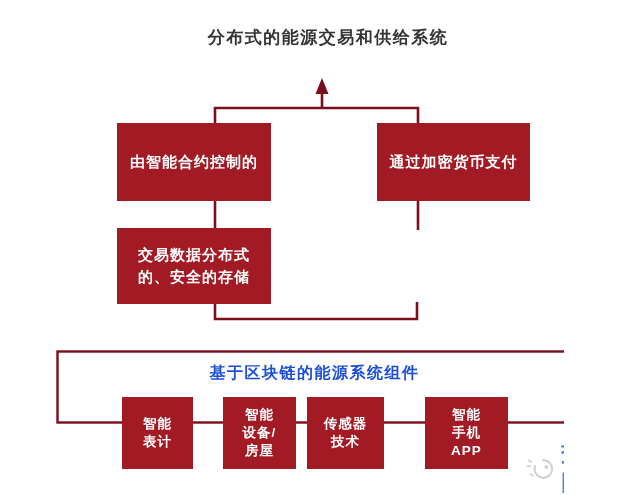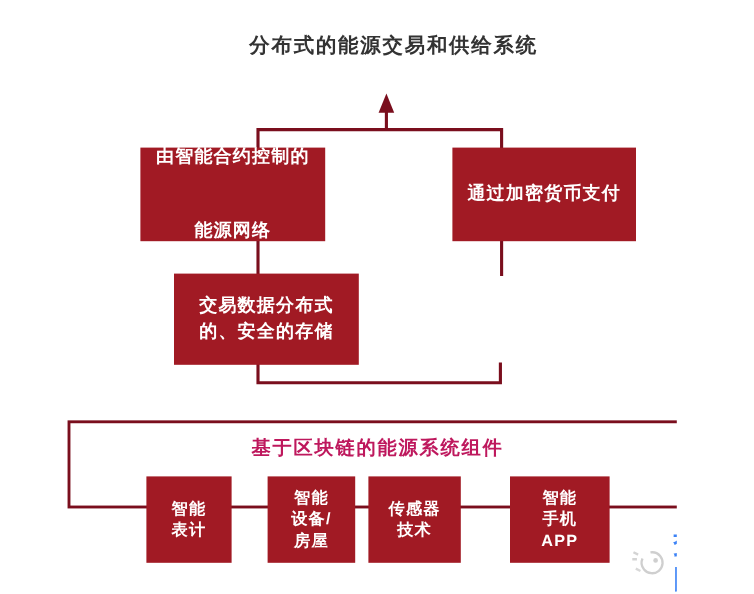--- a/index.html
+++ b/index.html
@@ -28,28 +28,28 @@
     text-align:center;
     font-weight:bold;
     letter-spacing:1px;
     line-height:1.45;
   }
   .flowbox{font-size:15px;}
   .compbox{font-size:13.5px;line-height:1.35;}
   .ln{display:block;}
   #box-smart-contract{left:117px;top:123px;width:154px;height:78px;gap:40px;}
   #box-ownership{left:377px;top:123px;width:153px;height:78px;}
-  #box-transaction-data{left:117px;top:228px;width:154px;height:76px;margin-left:28px;}
+  #box-transaction-data{left:117px;top:228px;width:154px;height:76px;}
   #box-crypto-payment{left:377px;top:228px;width:153px;height:76px;}
   #components-title{
     left:57px;top:363px;width:515px;
     text-align:center;
     font-family:"DejaVu Serif","Liberation Serif",serif;
     font-size:16px;font-weight:600;
-    color:#be185d;letter-spacing:1.5px;
+    color:#1d4ed8;letter-spacing:1.5px;
     z-index:2;
   }
   #comp-smart-meter{left:122px;top:397px;width:71px;height:72px;}
   #comp-smart-device{left:223px;top:397px;width:73px;height:72px;}
   #comp-sensor{left:307px;top:397px;width:77px;height:72px;text-align:center;}
   #comp-smart-app{left:425px;top:397px;width:83px;height:72px;}
   #watermark{
     left:524px;top:450px;width:104px;height:36px;
     display:flex;align-items:center;
     color:#c8c8c8;z-index:3;
@@ -79,21 +79,20 @@
     <line x1="215" y1="199" x2="215" y2="230" stroke="#7a0e1d" stroke-width="2.6"></line>
     <line x1="418" y1="199" x2="418" y2="230" stroke="#7a0e1d" stroke-width="2.6"></line>
 
     <polyline points="215,302 215,319 417,319 417,302" fill="none" stroke="#7a0e1d" stroke-width="2.6"></polyline>
 
     <rect x="57.5" y="351.5" width="514" height="71" fill="none" stroke="#7a0e1d" stroke-width="2.4"></rect>
   </svg>
 
   <div id="box-smart-contract" class="abs redbox flowbox">
     <span class="ln">由智能合约控制的</span>
-    <span class="ln">能源网络</span>
   </div>
 
   <div id="box-ownership" class="abs redbox flowbox">
     <span class="ln">通过加密货币支付</span>
   </div>
 
   <div id="box-transaction-data" class="abs redbox flowbox">
     <span class="ln">交易数据分布式</span>
     <span class="ln">的、安全的存储</span>
   </div>

